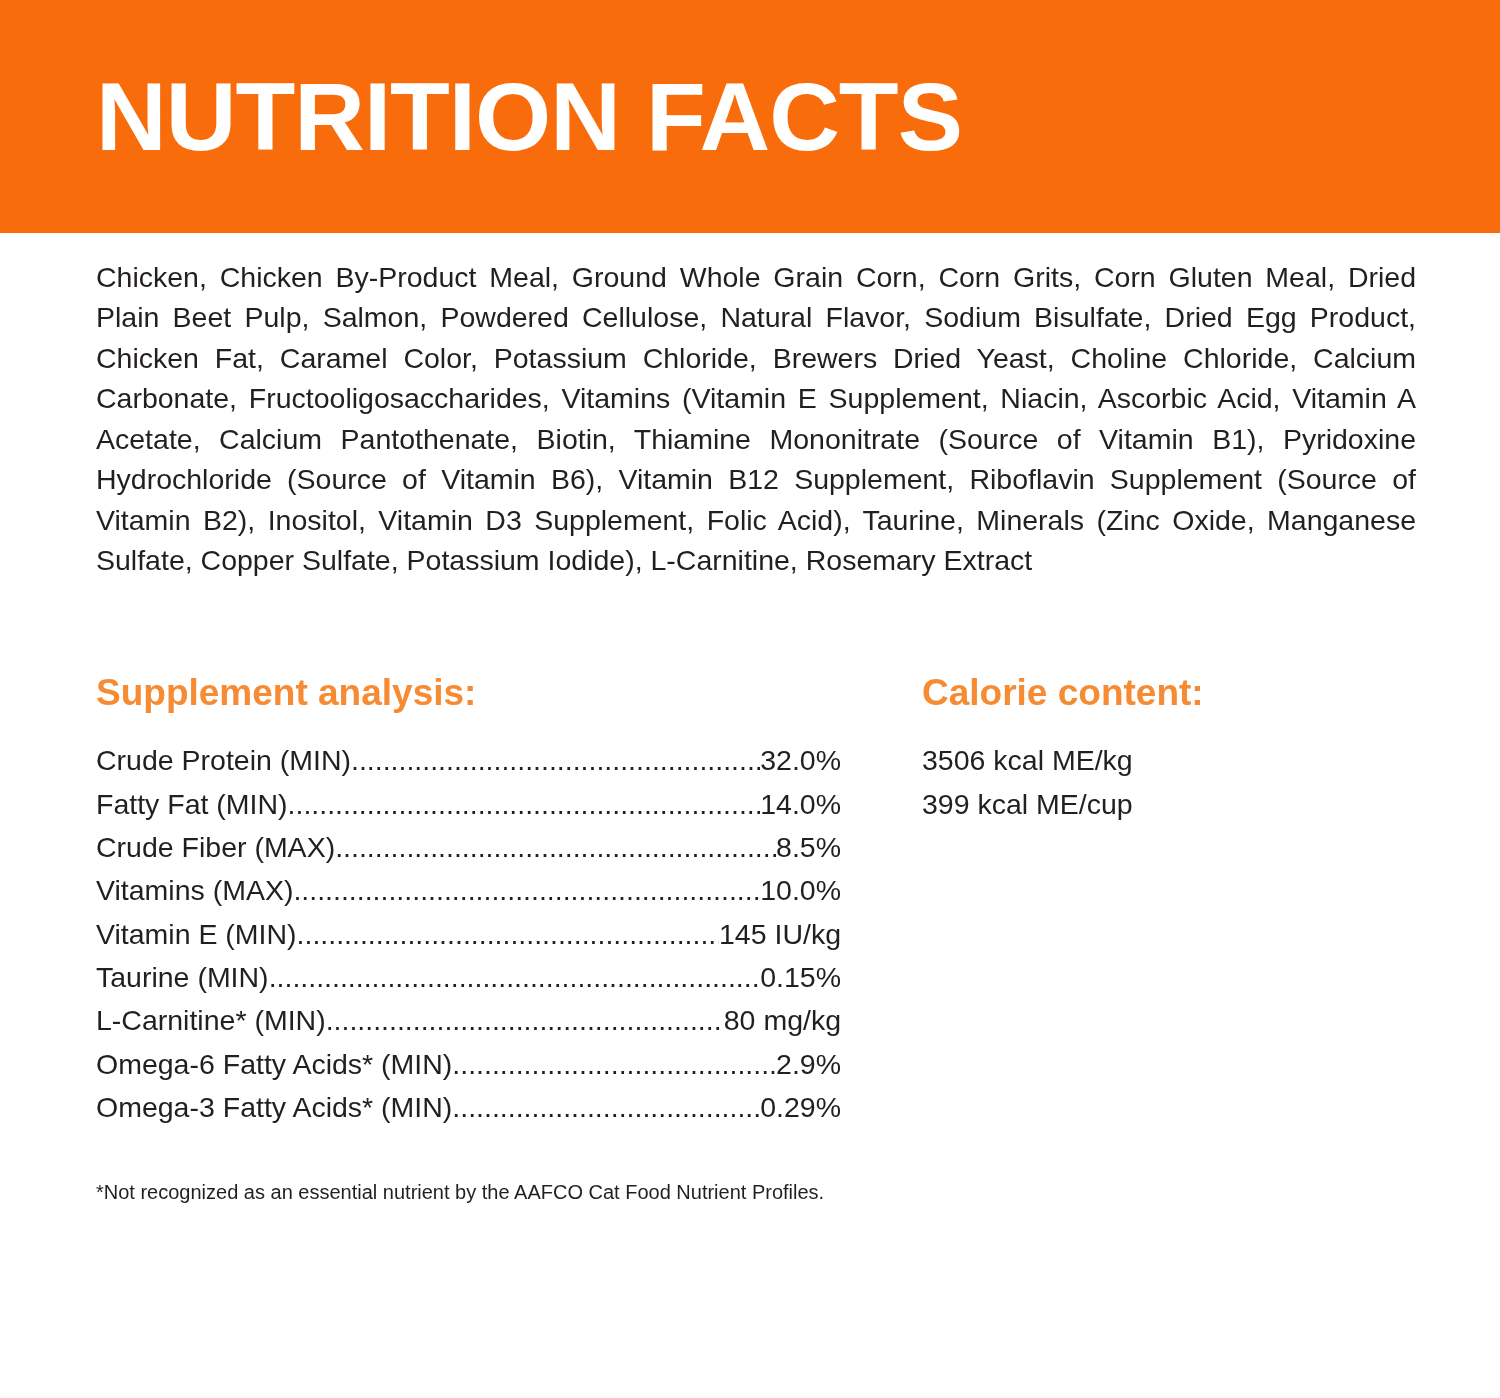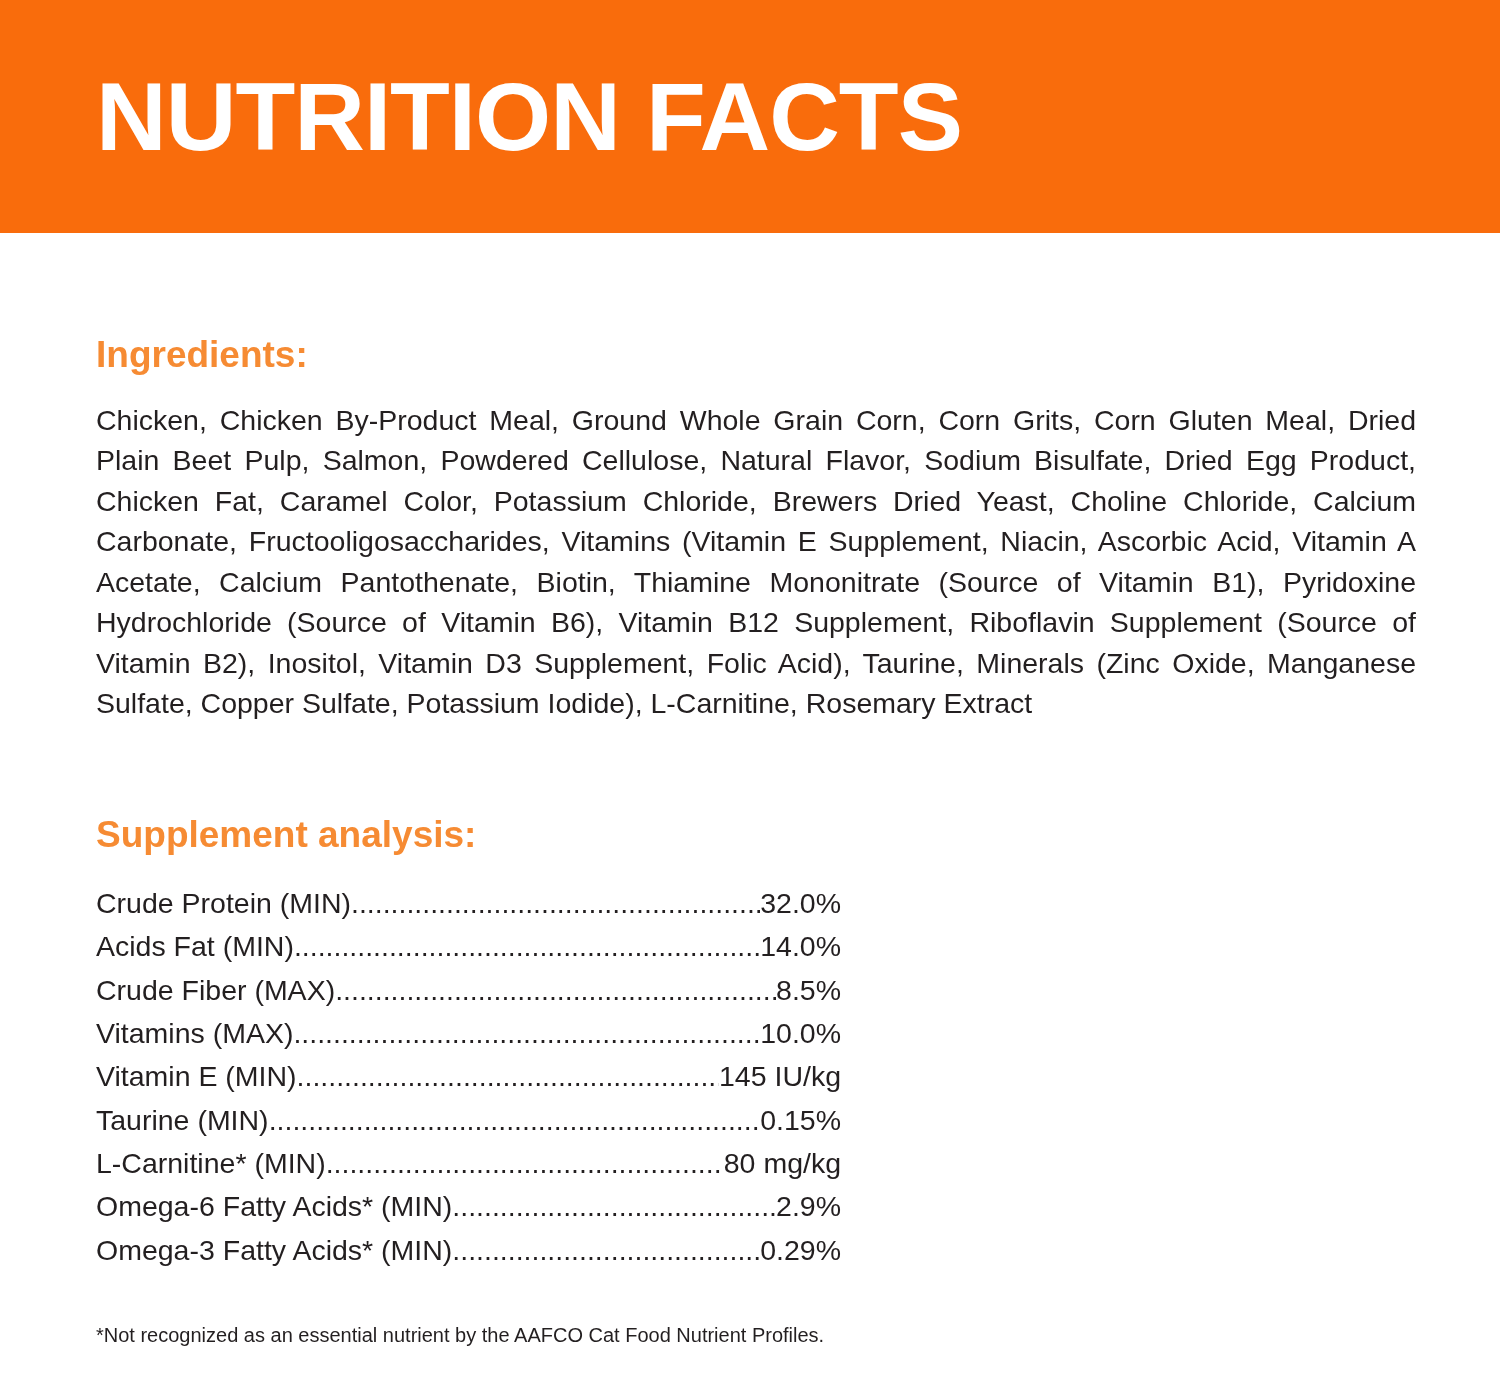--- a/index.html
+++ b/index.html
@@ -117,35 +117,34 @@
 <body>
 
 <div class="page">
 
   <div class="header-band">
     <h1 class="header-title">NUTRITION FACTS</h1>
   </div>
 
   <div class="content">
 
-    <h2 class="section-heading" id="ingredients-heading">Ingredients:</h2>
     <p class="ingredients-body">Chicken, Chicken By-Product Meal, Ground Whole Grain Corn, Corn Grits, Corn Gluten Meal, Dried Plain Beet Pulp, Salmon, Powdered Cellulose, Natural Flavor, Sodium Bisulfate, Dried Egg Product, Chicken Fat, Caramel Color, Potassium Chloride, Brewers Dried Yeast, Choline Chloride, Calcium Carbonate, Fructooligosaccharides, Vitamins (Vitamin E Supplement, Niacin, Ascorbic Acid, Vitamin A Acetate, Calcium Pantothenate, Biotin, Thiamine Mononitrate (Source of Vitamin B1), Pyridoxine Hydrochloride (Source of Vitamin B6), Vitamin B12 Supplement, Riboflavin Supplement (Source of Vitamin B2), Inositol, Vitamin D3 Supplement, Folic Acid), Taurine, Minerals (Zinc Oxide, Manganese Sulfate, Copper Sulfate, Potassium Iodide), L-Carnitine, Rosemary Extract</p>
 
     <div class="two-col">
 
       <div class="col-left">
         <h2 class="section-heading">Supplement analysis:</h2>
         <div class="ga-list" id="ga-list">
             <div class="ga-row">
               <span class="ga-label">Crude Protein (MIN)</span>
               <span class="ga-dots">........................................................................................................................</span>
               <span class="ga-value">32.0%</span>
             </div>
             <div class="ga-row">
-              <span class="ga-label">Acids Fat (MIN)</span>
+              <span class="ga-label">Fatty Fat (MIN)</span>
               <span class="ga-dots">........................................................................................................................</span>
               <span class="ga-value">14.0%</span>
             </div>
             <div class="ga-row">
               <span class="ga-label">Crude Fiber (MAX)</span>
               <span class="ga-dots">........................................................................................................................</span>
               <span class="ga-value"> 8.5%</span>
             </div>
             <div class="ga-row">
               <span class="ga-label">Vitamins (MAX)</span>
@@ -174,20 +173,25 @@
             </div>
             <div class="ga-row">
               <span class="ga-label">Omega-3 Fatty Acids* (MIN)</span>
               <span class="ga-dots">........................................................................................................................</span>
               <span class="ga-value">0.29%</span>
             </div>
           </div>
       </div>
 
       <div class="col-right">
+        <h2 class="section-heading">Calorie content:</h2>
+        <div class="calorie-list" id="calorie-list">
+            <div>3506 kcal ME/kg</div>
+            <div>399 kcal ME/cup</div>
+          </div>
       </div>
 
     </div>
 
     <div class="footnote">*Not recognized as an essential nutrient by the AAFCO Cat Food Nutrient Profiles.</div>
 
   </div>
 </div>
 
 </body></html>

